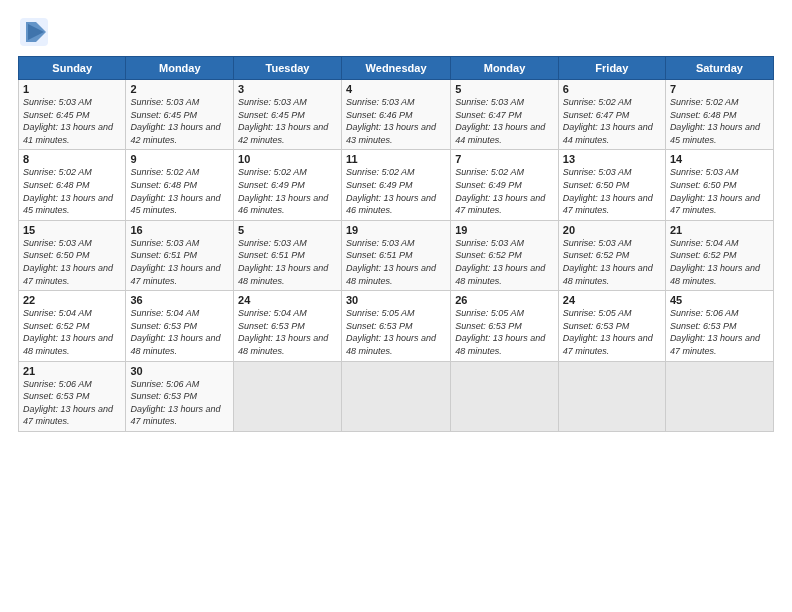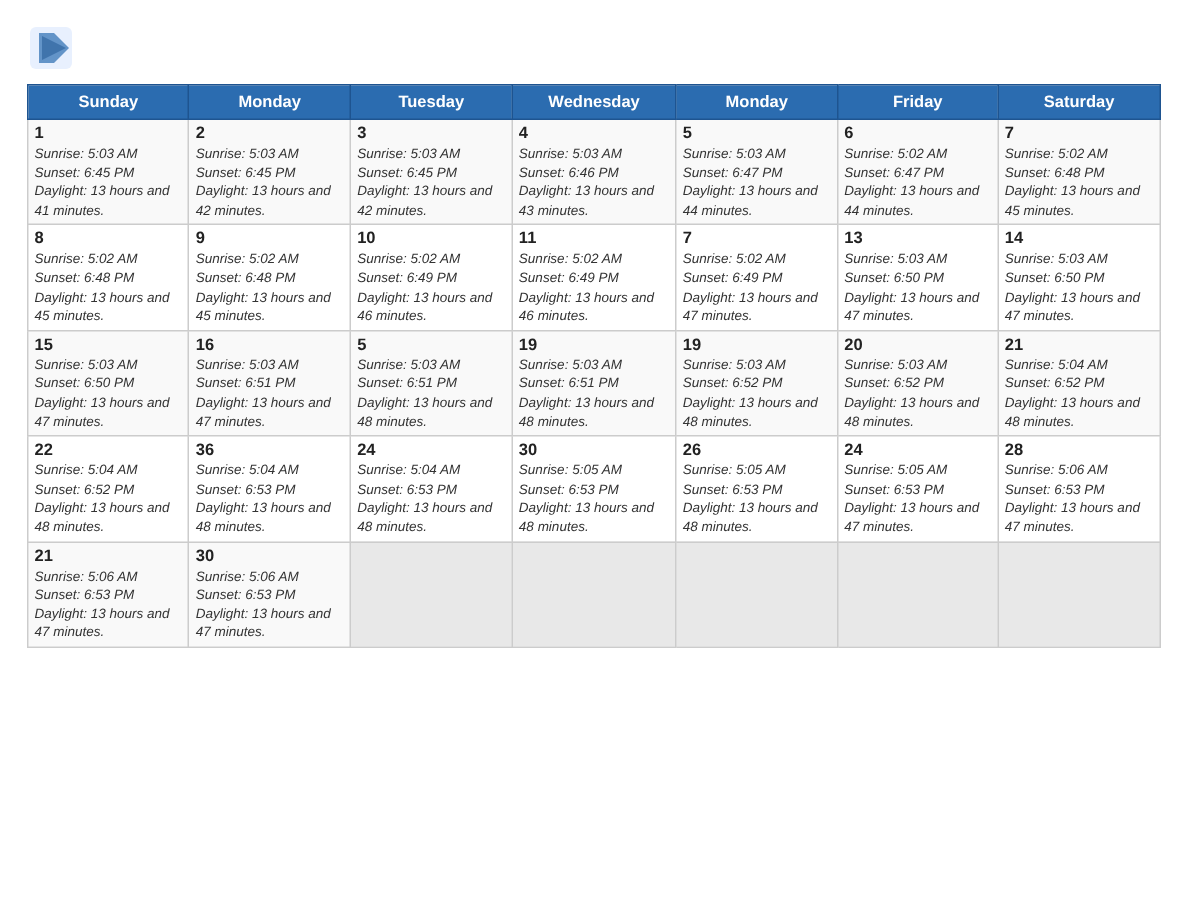--- a/index.html
+++ b/index.html
@@ -343,21 +343,21 @@
       </td>
           <td>
         <span class="day-num">24</span>
         <div class="day-detail">
           Sunrise: 5:05 AM<br>
           Sunset: 6:53 PM<br>
           Daylight: 13 hours and 47 minutes.
         </div>
       </td>
           <td>
-        <span class="day-num">28</span>
+        <span class="day-num">45</span>
         <div class="day-detail">
           Sunrise: 5:06 AM<br>
           Sunset: 6:53 PM<br>
           Daylight: 13 hours and 47 minutes.
         </div>
       </td>
         </tr>
         <tr>
           <td>
         <span class="day-num">21</span>

